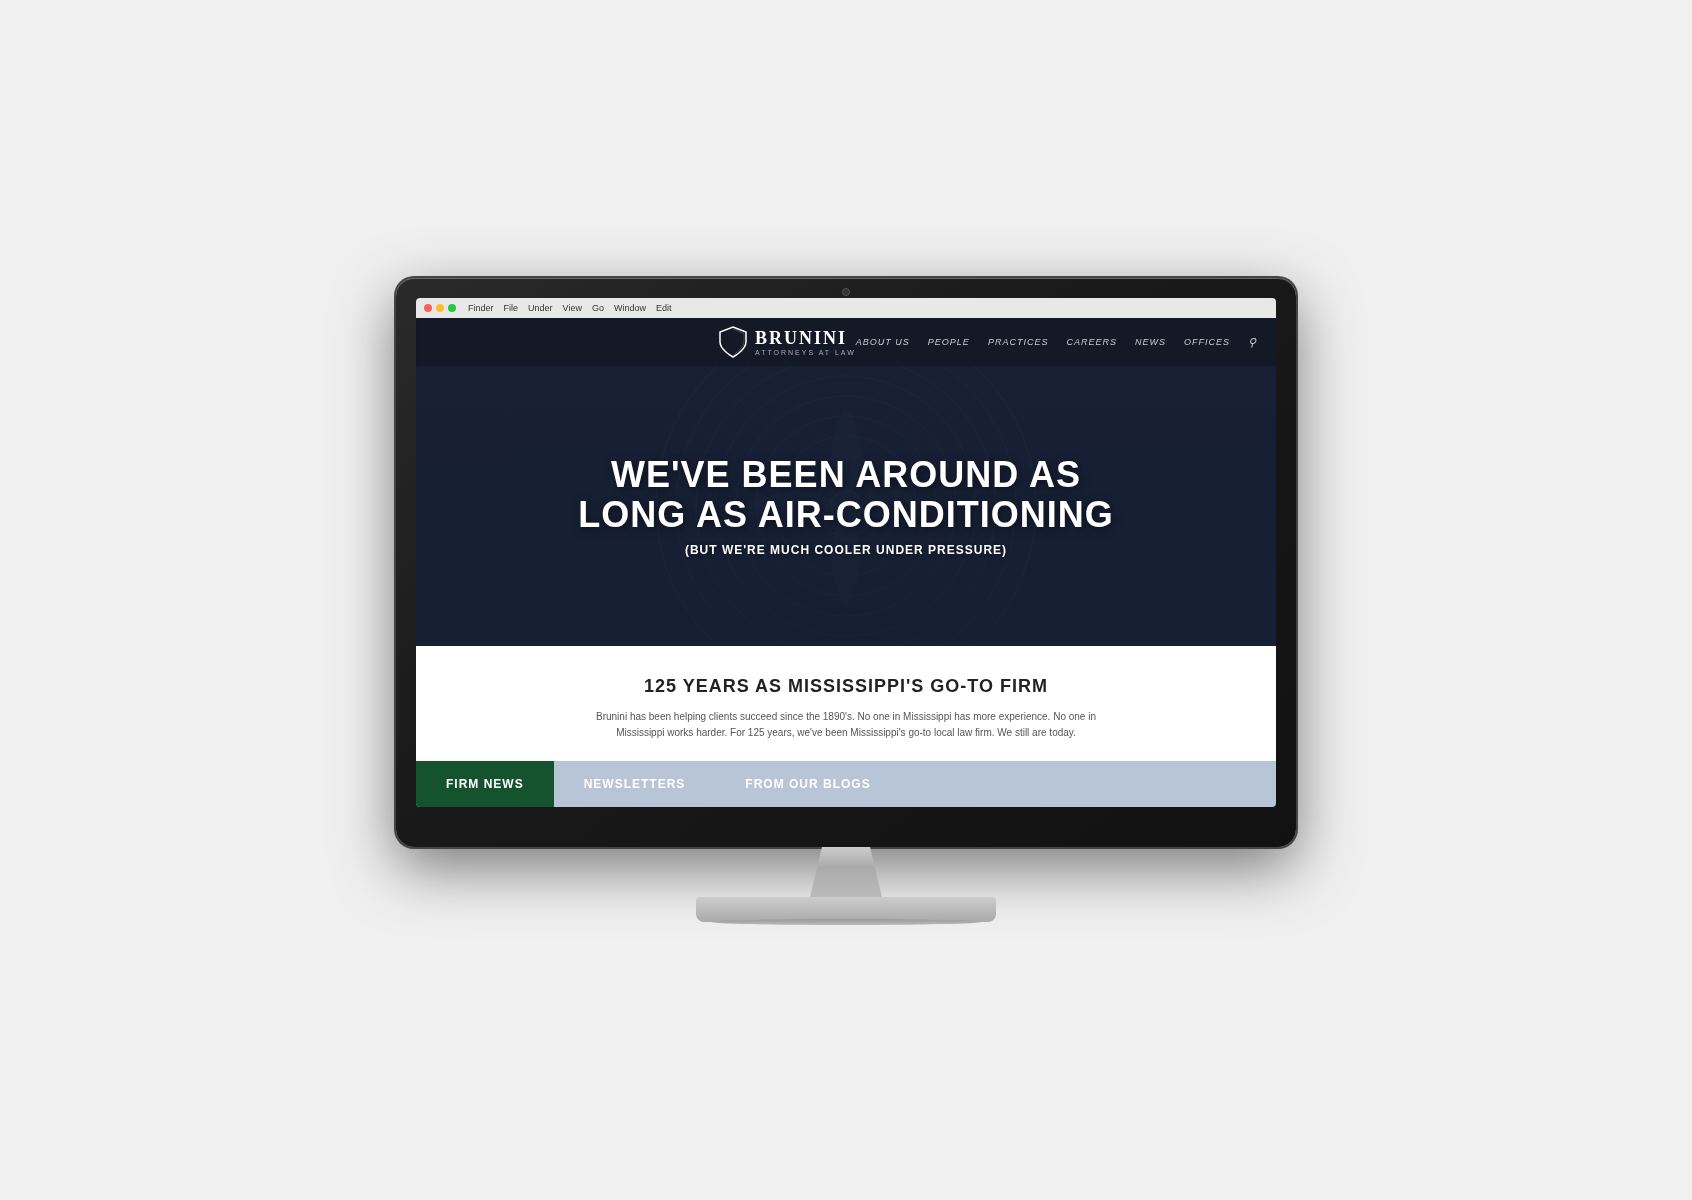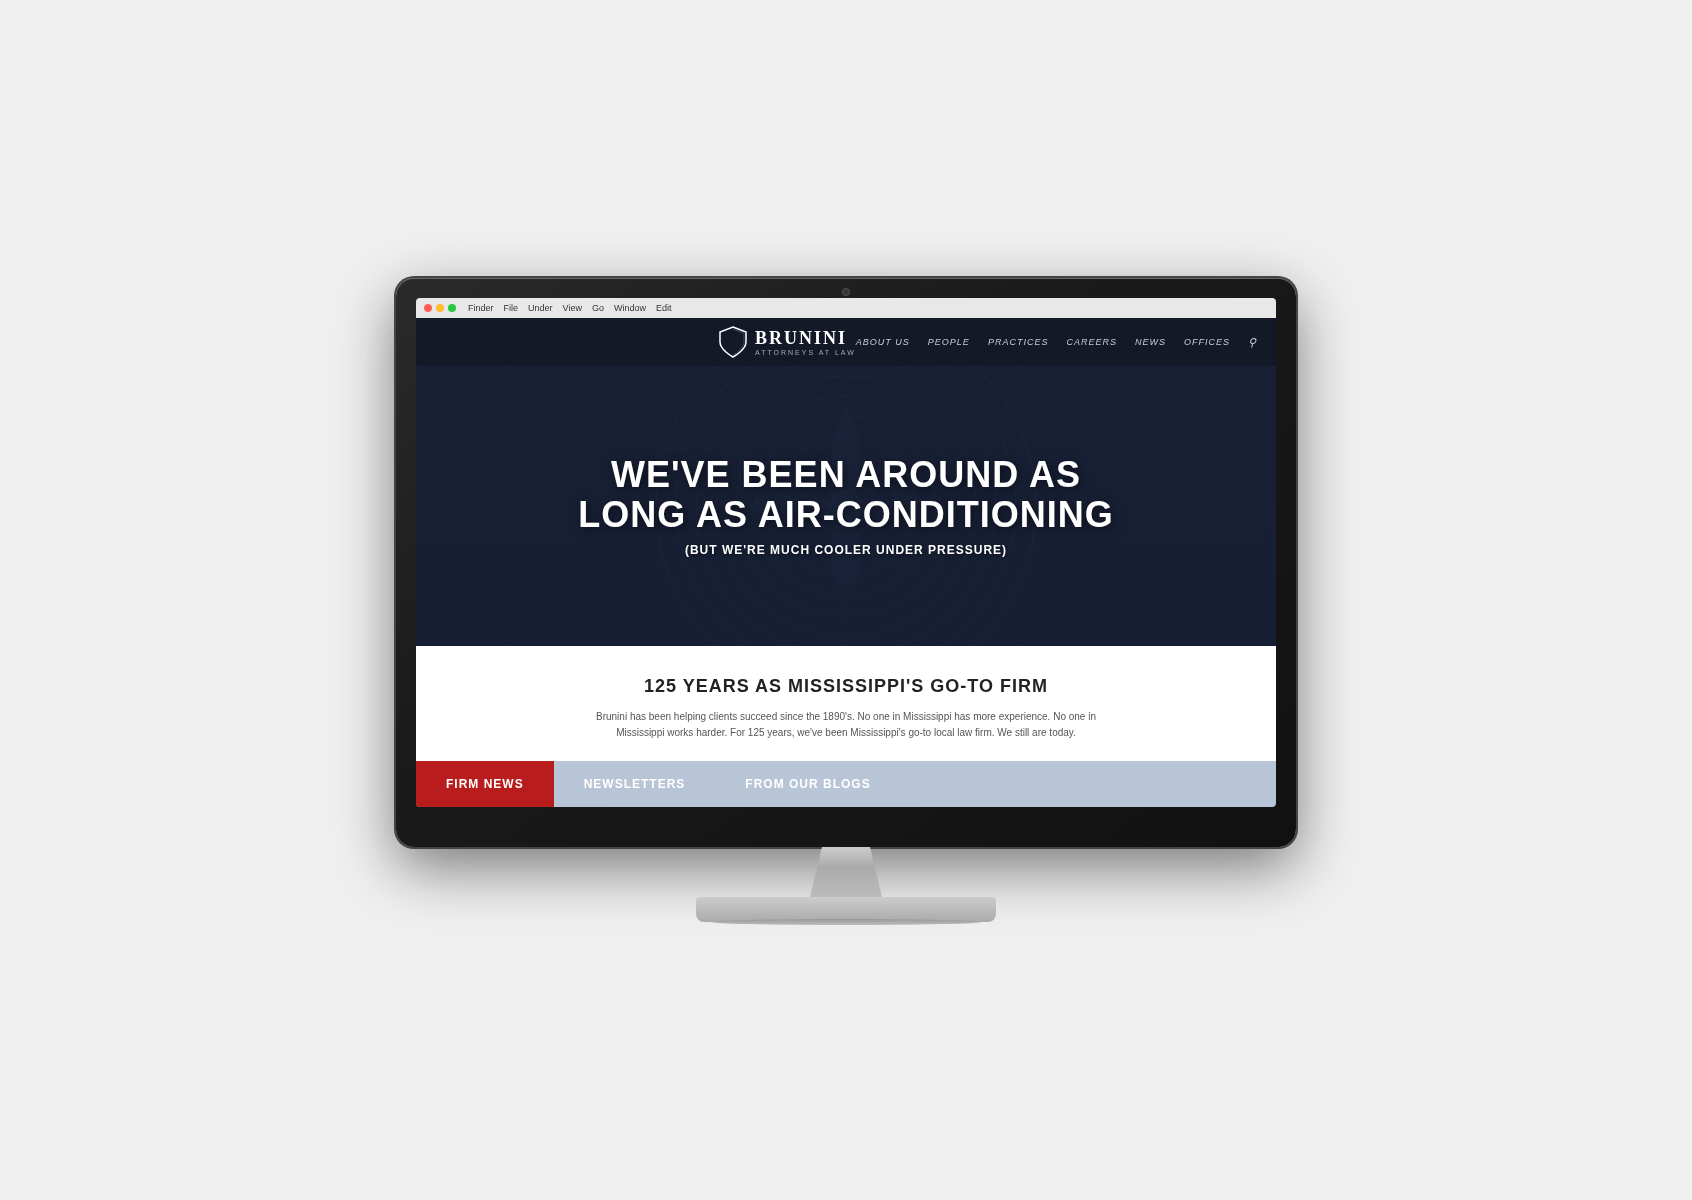--- a/index.html
+++ b/index.html
@@ -252,21 +252,21 @@
       padding: 16px 30px;
       font-size: 12px;
       font-weight: bold;
       text-transform: uppercase;
       letter-spacing: 1px;
       cursor: pointer;
       color: white;
     }
 
     .tab.active {
-      background: #b91c1c;
+      background: #14532d;
       color: white;
     }
 
     
     .monitor-stand {
       display: flex;
       flex-direction: column;
       align-items: center;
     }
 

